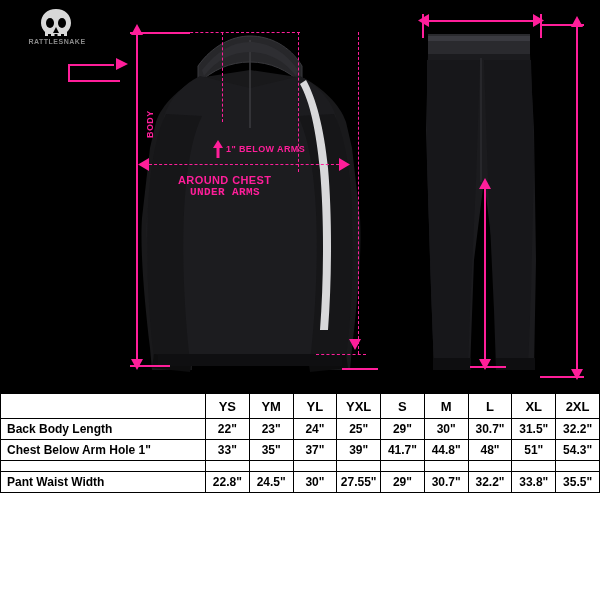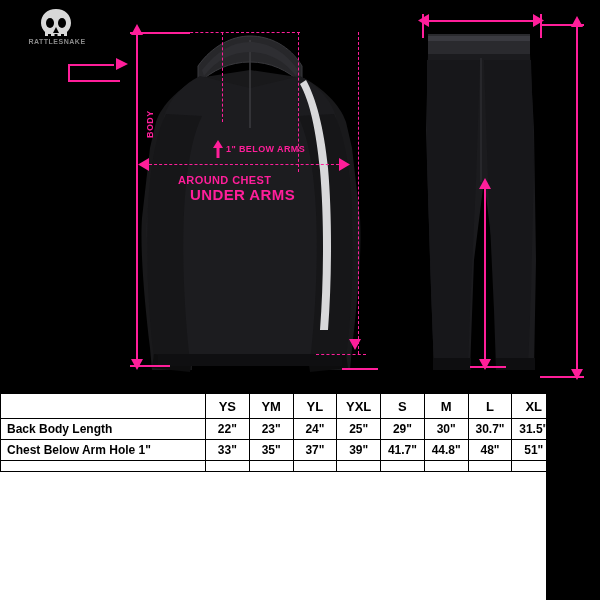--- a/index.html
+++ b/index.html
@@ -95,21 +95,21 @@
   }
   .mg-label.vert {
     transform: rotate(-90deg);
     transform-origin: left top;
   }
 
   
   #table-area {
     position: absolute;
     left: 0; top: 393px;
-    width: 546px;
+    width: 600px;
     height: 207px;
     background: #ffffff;
   }
   table.sizechart {
     width: 600px;
     border-collapse: collapse;
     table-layout: fixed;
     font-family: "Liberation Sans", sans-serif;
   }
   table.sizechart th, table.sizechart td {
@@ -241,21 +241,21 @@
 
       
       <svg style="position:absolute; left:92px; top:122px;" width="12" height="18">
           <path d="M6 0 L11 8 L1 8 Z" fill="#ff1e9a"></path>
           <rect x="4.5" y="7" width="3" height="11" fill="#ff1e9a"></rect>
         </svg>
       <div class="mg-label" style="left:106px; top:126px;">1" BELOW ARMS</div>
 
       
       <div class="mg-label" style="left:58px; top:156px; font-size:11px;">AROUND CHEST</div>
-      <div class="mg-label" style="left:70px; top:168px; font-size:15px;">UNDER ARMS</div>
+      <div class="mg-label" style="left:70px; top:168px; font-size:11px;font-family:Liberation Mono, monospace;">UNDER ARMS</div>
 
       
       <div class="mg-line-v" style="left:238px; top:14px; height:322px;"></div>
       <div class="mg-line-h" style="left:196px; top:336px; width:50px;"></div>
       <div class="mg-solid-h" style="left:222px; top:350px; width:36px;"></div>
       <svg style="position:absolute; left:228px; top:320px;" width="14" height="12">
           <path d="M7 12 L13 1 L1 1 Z" fill="#ff1e9a"></path>
         </svg>
 
       
@@ -378,17 +378,29 @@
           <td></td>
           <td></td>
           <td></td>
           <td></td>
           <td></td>
           <td></td>
           <td></td>
           <td></td>
           <td></td>
         </tr>
+        <tr>
+          <td class="rowlabel">Pant Waist Width</td>
+          <td class="val">22.8"</td>
+          <td class="val">24.5"</td>
+          <td class="val">30"</td>
+          <td class="val">27.55"</td>
+          <td class="val">29"</td>
+          <td class="val">30.7"</td>
+          <td class="val">32.2"</td>
+          <td class="val">33.8"</td>
+          <td class="val">35.5"</td>
+        </tr>
       </tbody>
     </table>
   </div>
 
 </div>
 
 </body></html>

